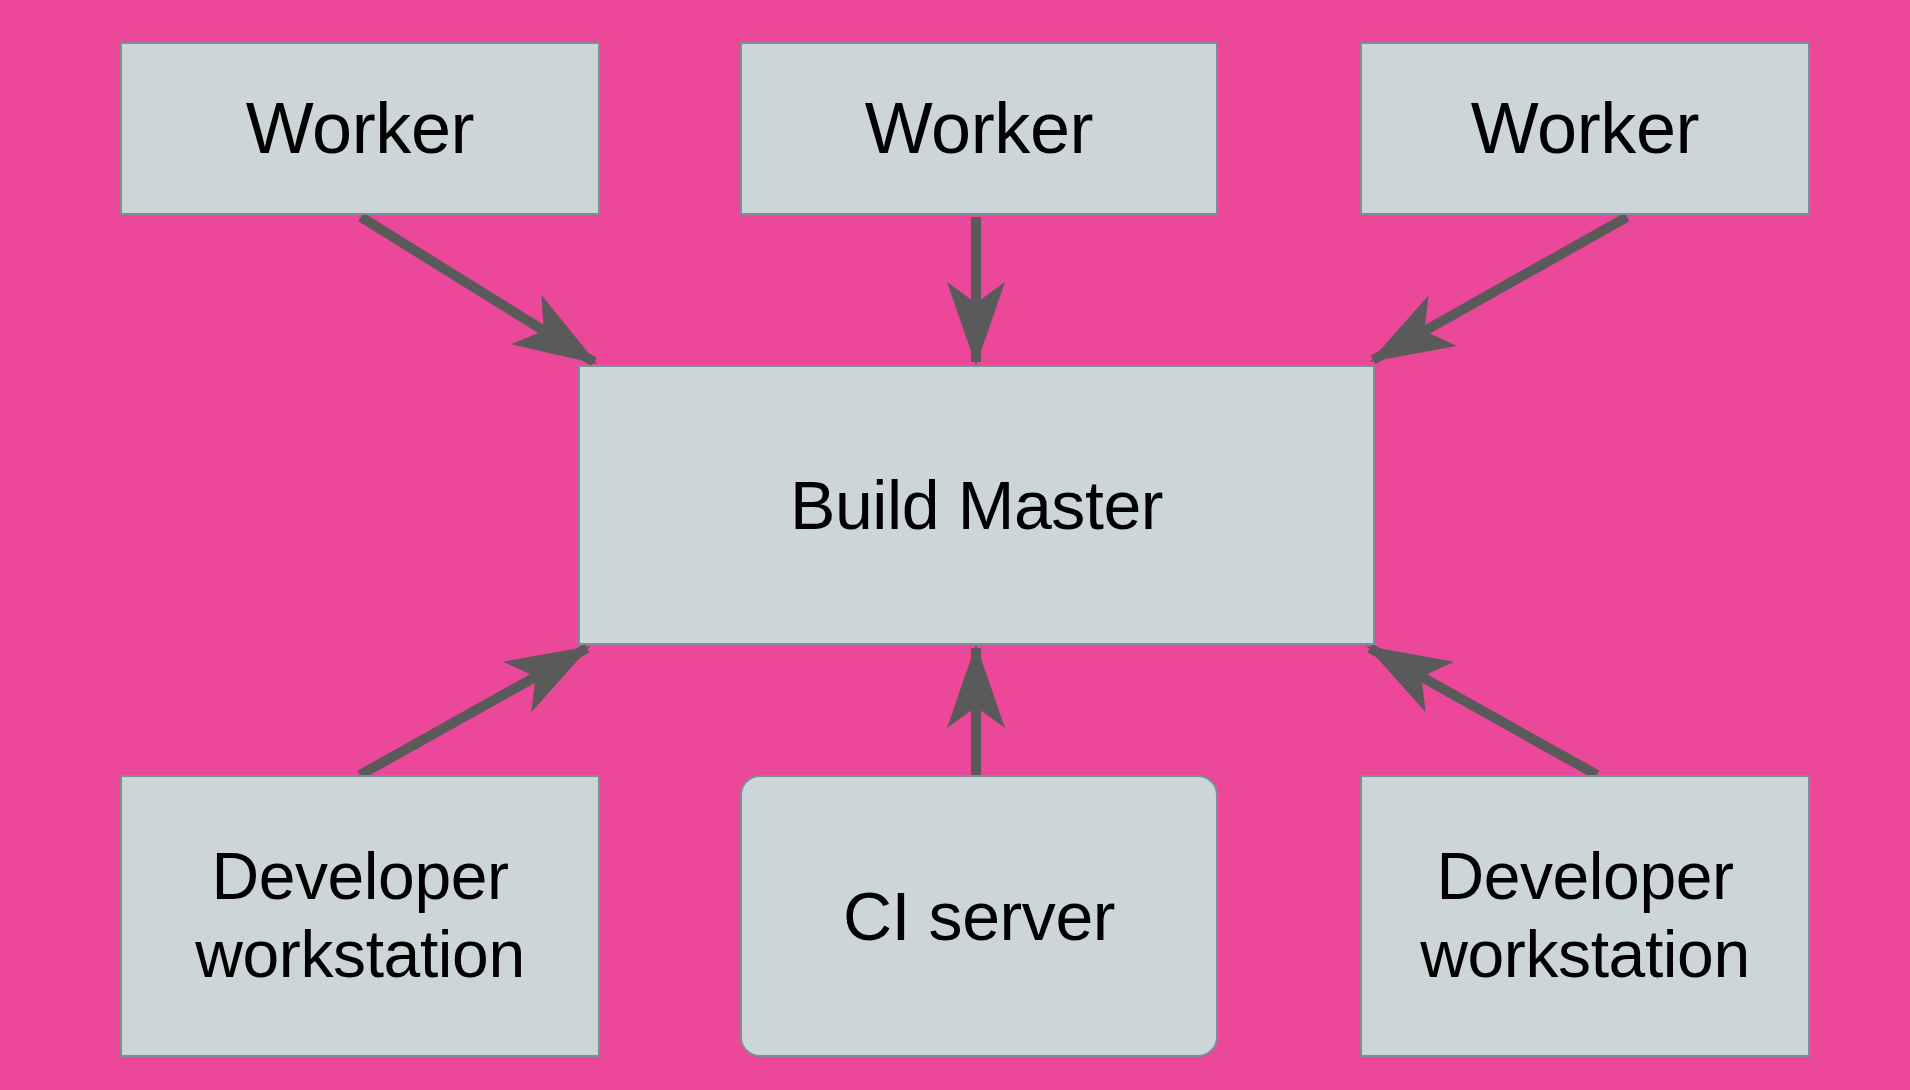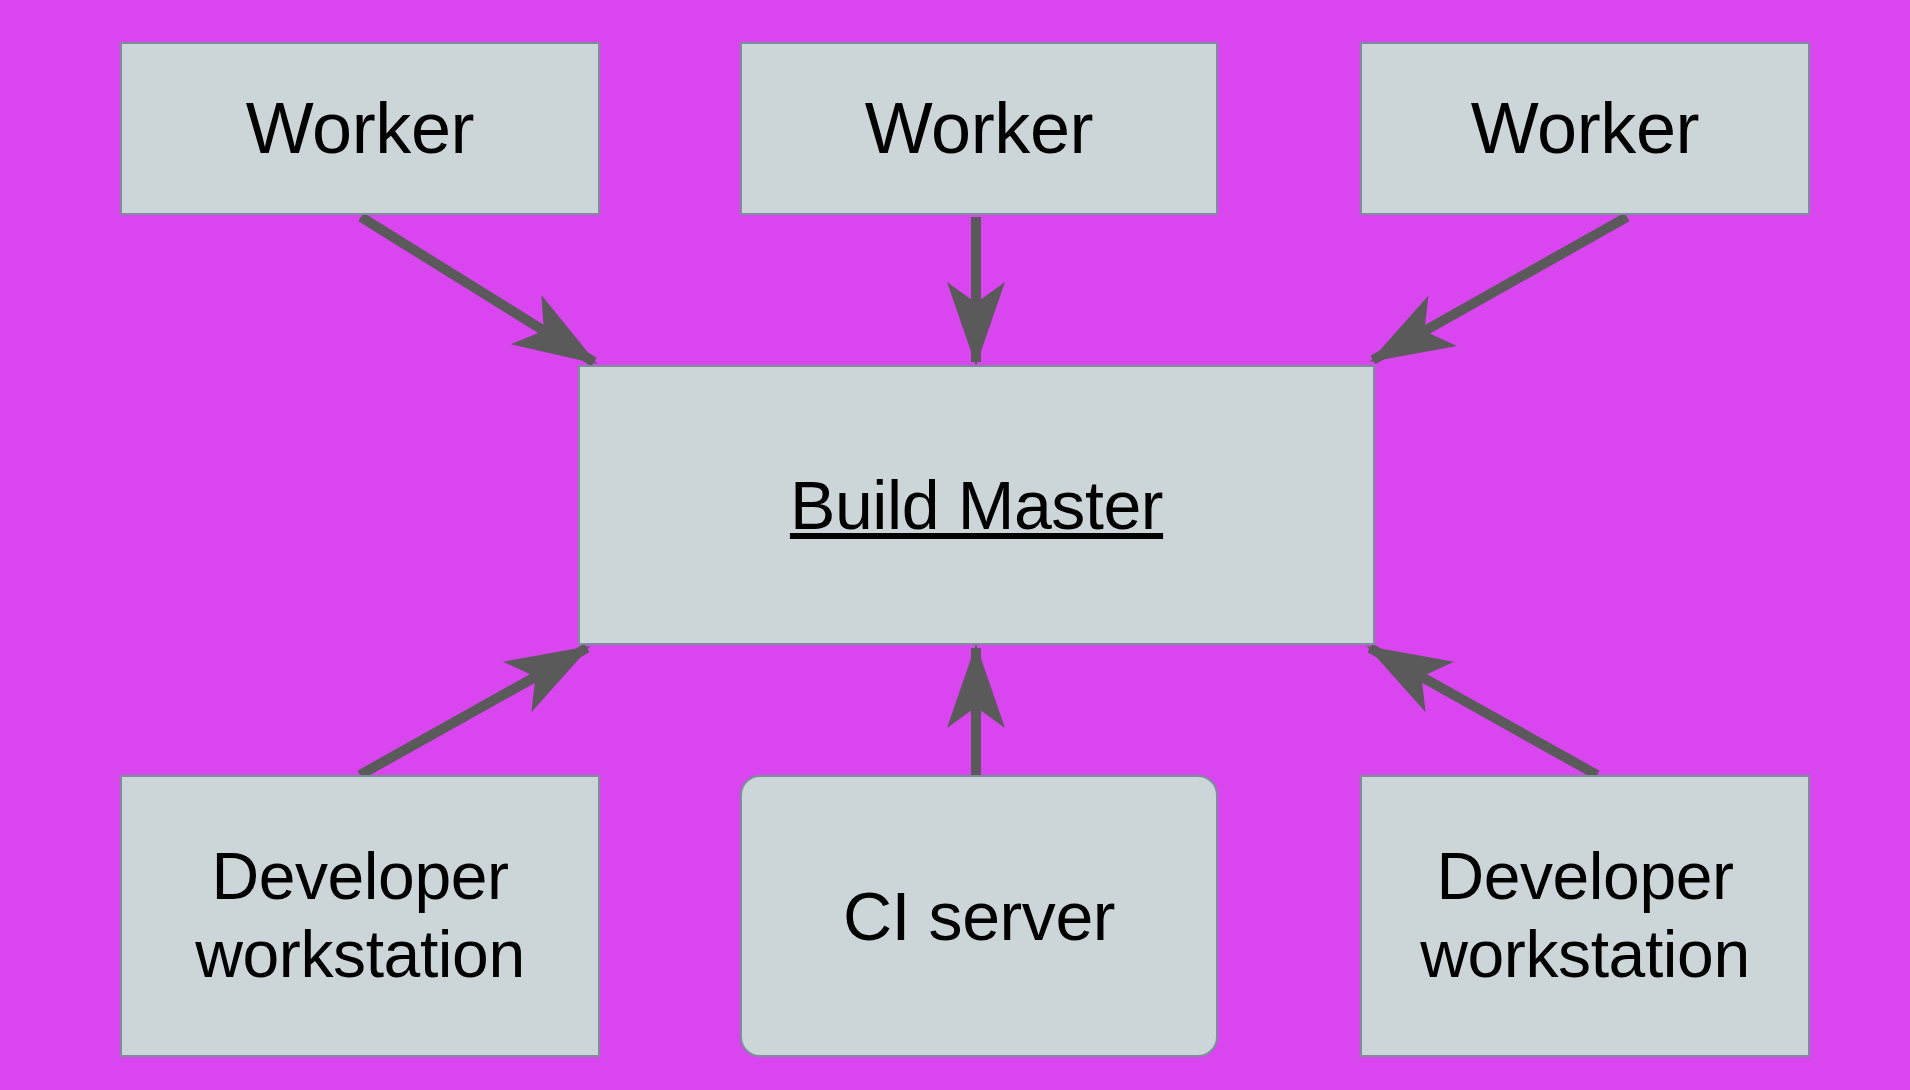--- a/index.html
+++ b/index.html
@@ -8,21 +8,21 @@
     padding: 0;
     background: #ffffff;
   }
   body {
     font-family: "Liberation Sans", sans-serif;
   }
   #canvas {
     position: relative;
     width: 1910px;
     height: 1090px;
-    background: #d946ef;
+    background: #ec4899;
     overflow: hidden;
   }
   #edges {
     position: absolute;
     left: 0;
     top: 0;
     width: 1910px;
     height: 1090px;
     pointer-events: none;
   }
@@ -43,21 +43,21 @@
     z-index: 2;
   }
   .node-label {
     display: block;
     white-space: pre-line;
     padding: 0 10px;
   }
   .n-worker1 { left: 120px; top: 42px;  width: 480px; height: 173px; font-size: 72px; }
   .n-worker2 { left: 740px; top: 42px;  width: 478px; height: 173px; font-size: 72px; }
   .n-worker3 { left: 1360px; top: 42px; width: 450px; height: 173px; font-size: 72px; }
-  .n-master  { left: 578px; top: 365px; width: 797px; height: 280px; font-size: 68px; text-decoration: underline; }
+  .n-master  { left: 578px; top: 365px; width: 797px; height: 280px; font-size: 68px; }
   .n-devleft { left: 120px; top: 775px; width: 480px; height: 282px; font-size: 66px; }
   .n-ci      { left: 740px; top: 775px; width: 478px; height: 282px; font-size: 68px; border-radius: 20px; }
   .n-devright{ left: 1360px; top: 775px; width: 450px; height: 282px; font-size: 66px; }
 </style>
 </head>
 <body>
 
 <div id="canvas">
 
   <svg id="edges" viewBox="0 0 1910 1090" width="1910" height="1090" xmlns="http://www.w3.org/2000/svg" aria-hidden="true">

